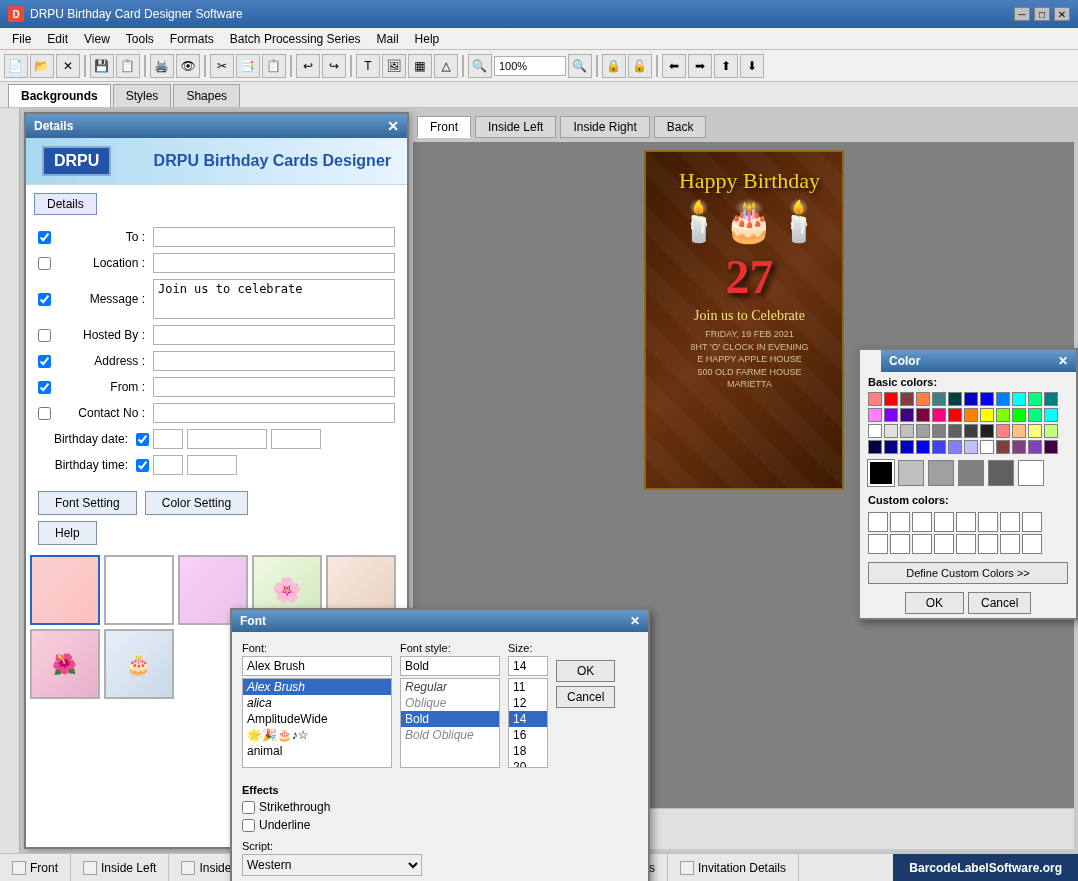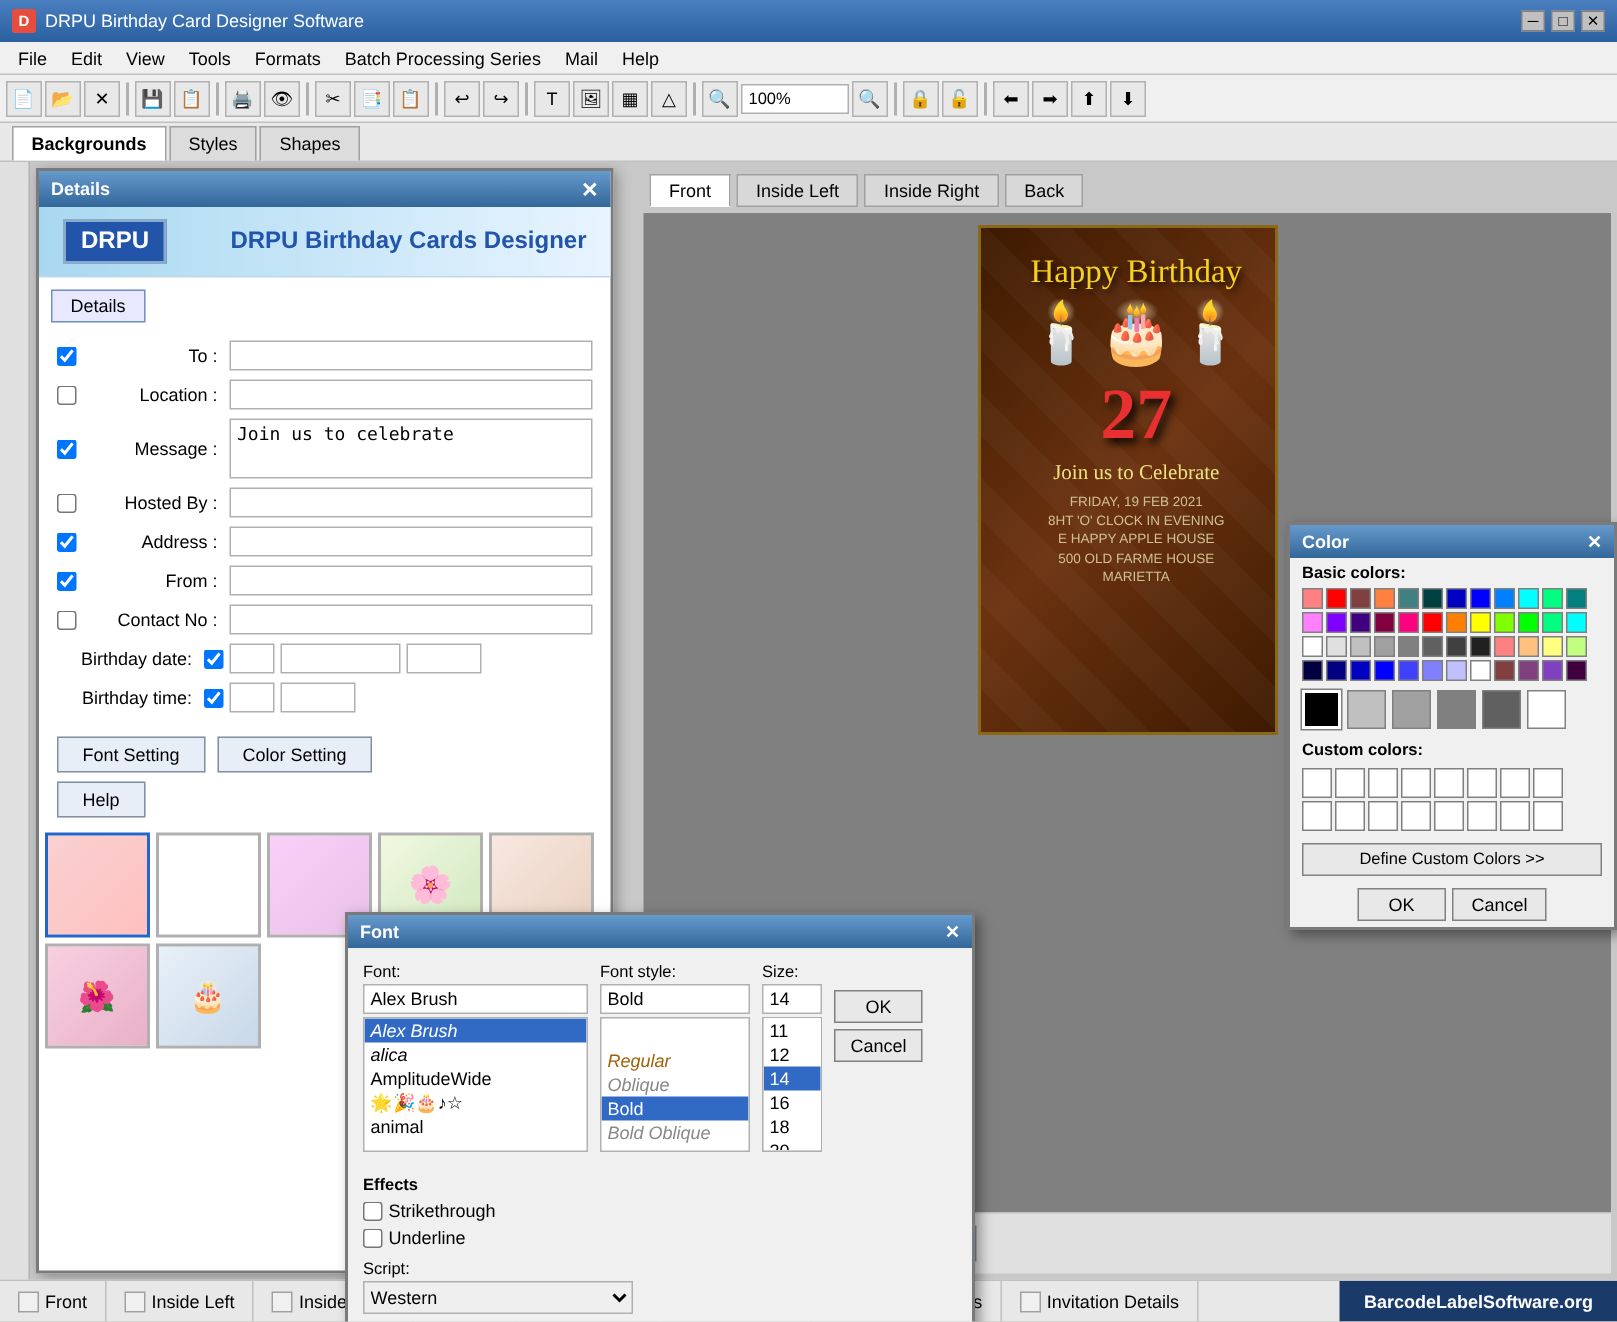--- a/index.html
+++ b/index.html
@@ -27,21 +27,21 @@
     .tab-outer { padding: 4px 12px; background: #dcdcdc; border: 1px solid #a0a0a0; border-bottom: none; cursor: pointer; font-size: 12px; margin-right: 2px; }
     .tab-outer.active { background: white; font-weight: bold; }
 
     
     .main-area { display: flex; height: calc(881px - 28px - 22px - 32px - 26px - 28px); background: #c8c8c8; }
 
     
     .left-sidebar { width: 20px; background: #e0e0e0; border-right: 1px solid #b0b0b0; }
 
     
-    .content-area { flex: 1; padding: 4px; display: flex; gap: 20px; overflow: hidden; }
+    .content-area { flex: 1; padding: 4px; display: flex; gap: 4px; overflow: hidden; }
 
     
     .details-panel { width: 385px; background: white; border: 2px solid #7a7a7a; box-shadow: 2px 2px 8px rgba(0,0,0,0.3); position: relative; }
     .panel-header { background: linear-gradient(to bottom, #6699cc, #336699); color: white; padding: 4px 8px; display: flex; justify-content: space-between; align-items: center; font-size: 12px; font-weight: bold; }
     .panel-close { cursor: pointer; font-size: 14px; color: white; }
 
     
     .drpu-banner { background: linear-gradient(to right, #a8d8f0, #e8f4ff); padding: 8px 16px; display: flex; align-items: center; justify-content: space-between; border-bottom: 1px solid #c0d8e8; }
     .drpu-logo { background: #2255aa; color: white; padding: 4px 10px; font-weight: bold; font-size: 16px; border: 2px solid #88aacc; }
     .drpu-title { font-size: 16px; color: #2255aa; font-weight: bold; }
@@ -77,21 +77,21 @@
     
     .preview-area { flex: 1; display: flex; flex-direction: column; }
     .preview-tabs { display: flex; gap: 4px; padding: 4px; }
     .preview-tab { padding: 3px 12px; background: #d8d8d8; border: 1px solid #a0a0a0; cursor: pointer; font-size: 12px; }
     .preview-tab.active { background: white; border-bottom: 1px solid white; }
     .preview-canvas { flex: 1; background: #808080; padding: 8px; display: flex; align-items: flex-start; justify-content: center; }
     .birthday-card { width: 220px; background: linear-gradient(135deg, #3d1a00, #6b3210, #3d1a00); border: 2px solid #8B6914; position: relative; overflow: hidden; color: white; padding: 16px; }
 
     
     .color-dialog { position: absolute; top: 240px; right: 0; width: 220px; background: #f0f0f0; border: 2px solid #7a7a7a; box-shadow: 3px 3px 8px rgba(0,0,0,0.4); z-index: 100; }
-    .color-dialog-header { background: linear-gradient(to bottom, #6699cc, #336699); color: white; padding: 4px 8px; display: flex; justify-content: space-between; font-size: 12px; font-weight: bold; }
+    .color-dialog-header { background: linear-gradient(to bottom, #6699cc, #336699); color: white; padding: 4px 8px; display: flex; justify-content: space-between; font-size: 12px; font-weight: bold; margin-left: 21px; }
     .color-section-label { font-size: 11px; font-weight: bold; padding: 4px 8px 2px; }
     .color-grid { display: grid; grid-template-columns: repeat(12, 14px); gap: 2px; padding: 2px 8px; }
     .color-swatch { width: 14px; height: 14px; border: 1px solid #808080; cursor: pointer; }
     .color-custom-grid { display: grid; grid-template-columns: repeat(8, 20px); gap: 2px; padding: 4px 8px; }
     .color-custom-swatch { width: 20px; height: 20px; border: 1px solid #808080; background: white; cursor: pointer; }
     .define-custom-btn { margin: 4px 8px; padding: 4px 8px; border: 1px solid #808080; background: #e8e8e8; font-size: 11px; cursor: pointer; width: calc(100% - 16px); }
     .color-dialog-btns { display: flex; gap: 4px; padding: 4px 8px; justify-content: center; }
     .color-ok-btn { padding: 3px 20px; border: 1px solid #808080; background: #e8e8e8; font-size: 12px; cursor: pointer; }
     .color-cancel-btn { padding: 3px 12px; border: 1px solid #808080; background: #e8e8e8; font-size: 12px; cursor: pointer; }
 
@@ -451,21 +451,21 @@
             <div class="font-list-item">AmplitudeWide</div>
             <div class="font-list-item">🌟🎉🎂♪☆</div>
             <div class="font-list-item">animal</div>
           </div>
         </div>
 
         <div class="font-col">
           <span class="font-col-label">Font style:</span>
           <input type="text" class="font-list-input" style="width: 100px;" value="Bold">
           <div class="font-style-list">
-            <div class="font-list-item" style="font-style:italic; color:#a16207;margin-top:20px;">Regular</div>
+            <div class="font-list-item" style="font-style:italic; color:#404040;">Regular</div>
             <div class="font-list-item" style="font-style:italic; color:#888;">Oblique</div>
             <div class="font-list-item selected">Bold</div>
             <div class="font-list-item" style="font-style:italic; color:#888;">Bold Oblique</div>
           </div>
         </div>
 
         <div class="font-col">
           <span class="font-col-label">Size:</span>
           <input type="text" class="font-size-input" value="14" style="">
           <div class="font-size-list">

